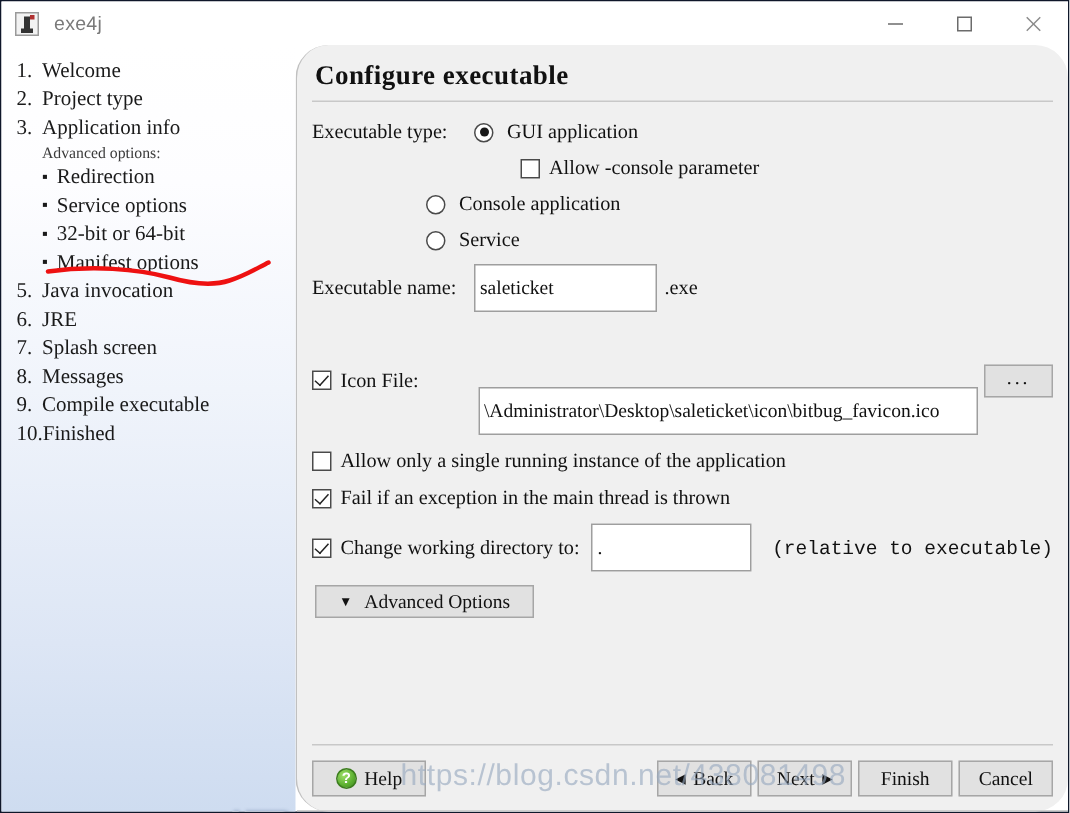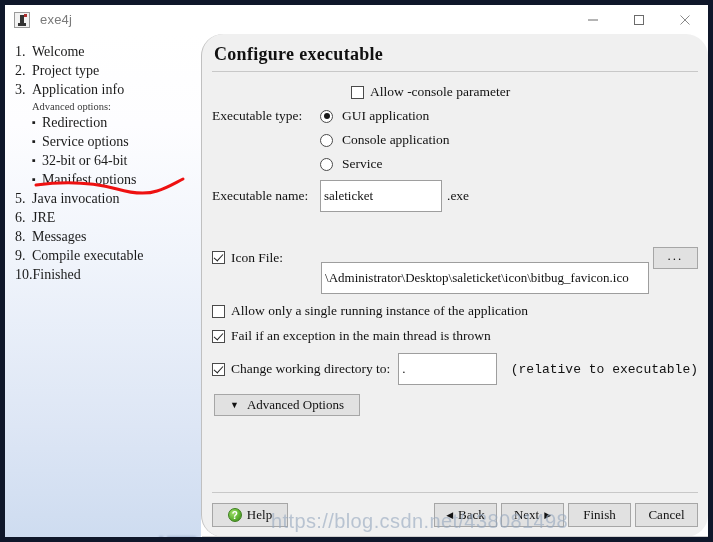--- a/index.html
+++ b/index.html
@@ -9,21 +9,21 @@
   body {
     width: 713px; height: 542px;
     font-family: "Liberation Serif", "DejaVu Serif", serif;
     overflow: hidden;
     position: relative;
   }
   .window {
     position: absolute; left: 0; top: 0;
     width: 713px; height: 542px;
     background: #ffffff;
-    border: 5px solid #0f172a;
+    border: 1px solid #0f172a;
     box-sizing: border-box;
     display: flex; flex-direction: column;
   }
   
   .titlebar {
     height: 29px; min-height: 29px;
     background: #ffffff;
     display: flex; align-items: center;
     position: relative;
   }
@@ -141,21 +141,21 @@
   .row { display: flex; align-items: center; margin-bottom: 9px; }
   .lbl {
     font-family: "Liberation Serif", serif;
     font-size: 13.5px;
     color: #111;
     white-space: nowrap;
   }
   .lbl-fixed { width: 108px; }
   
   .radio-row { display: flex; align-items: center; margin-bottom: 8px; }
-  .radio-row.indent { margin-left: 108px; }
+  .radio-row.indent { margin-left: 76px; }
   .radio {
     width: 13px; height: 13px; border-radius: 50%;
     border: 1px solid #4a4a4a; background: #fff;
     margin-right: 9px; position: relative; box-sizing: border-box;
     flex: none;
   }
   .radio.checked::after {
     content: ""; position: absolute;
     left: 2.5px; top: 2.5px; width: 6px; height: 6px;
     border-radius: 50%; background: #1a1a1a;
@@ -291,46 +291,49 @@
       <div class="nav-bullet"><span class="b">▪</span><span>32-bit or 64-bit</span></div>
       <div class="nav-bullet"><span class="b">▪</span><span>Manifest options</span></div>
 
       <div class="nav-item">
         <span class="num">5.</span><span>Java invocation</span>
       </div>
       <div class="nav-item">
         <span class="num">6.</span><span>JRE</span>
       </div>
       <div class="nav-item">
+        <span class="num">7.</span><span>Splash screen</span>
+      </div>
+      <div class="nav-item">
         <span class="num">8.</span><span>Messages</span>
       </div>
       <div class="nav-item">
         <span class="num">9.</span><span>Compile executable</span>
       </div>
       <div class="nav-item">
         <span class="num">10.</span><span>Finished</span>
       </div>
 
       <div class="logo-wm">exe4j</div>
     </div>
 
     <div class="main">
       <div class="main-inner">
         <div class="panel-title">Configure executable</div>
         <div class="rule"></div>
 
-        <div class="radio-row indent" style="margin-left:139px;">
-          <div class="cb"></div>
-          <div class="lbl">Allow -console parameter</div>
-        </div>
-
         <div class="radio-row">
           <div class="lbl lbl-fixed">Executable type:</div>
           <div class="radio checked"></div>
           <div class="lbl">GUI application</div>
+        </div>
+
+        <div class="radio-row indent" style="margin-left:139px;">
+          <div class="cb"></div>
+          <div class="lbl">Allow -console parameter</div>
         </div>
 
         <div class="radio-row indent">
           <div class="radio"></div>
           <div class="lbl">Console application</div>
         </div>
 
         <div class="radio-row indent">
           <div class="radio"></div>
           <div class="lbl">Service</div>

